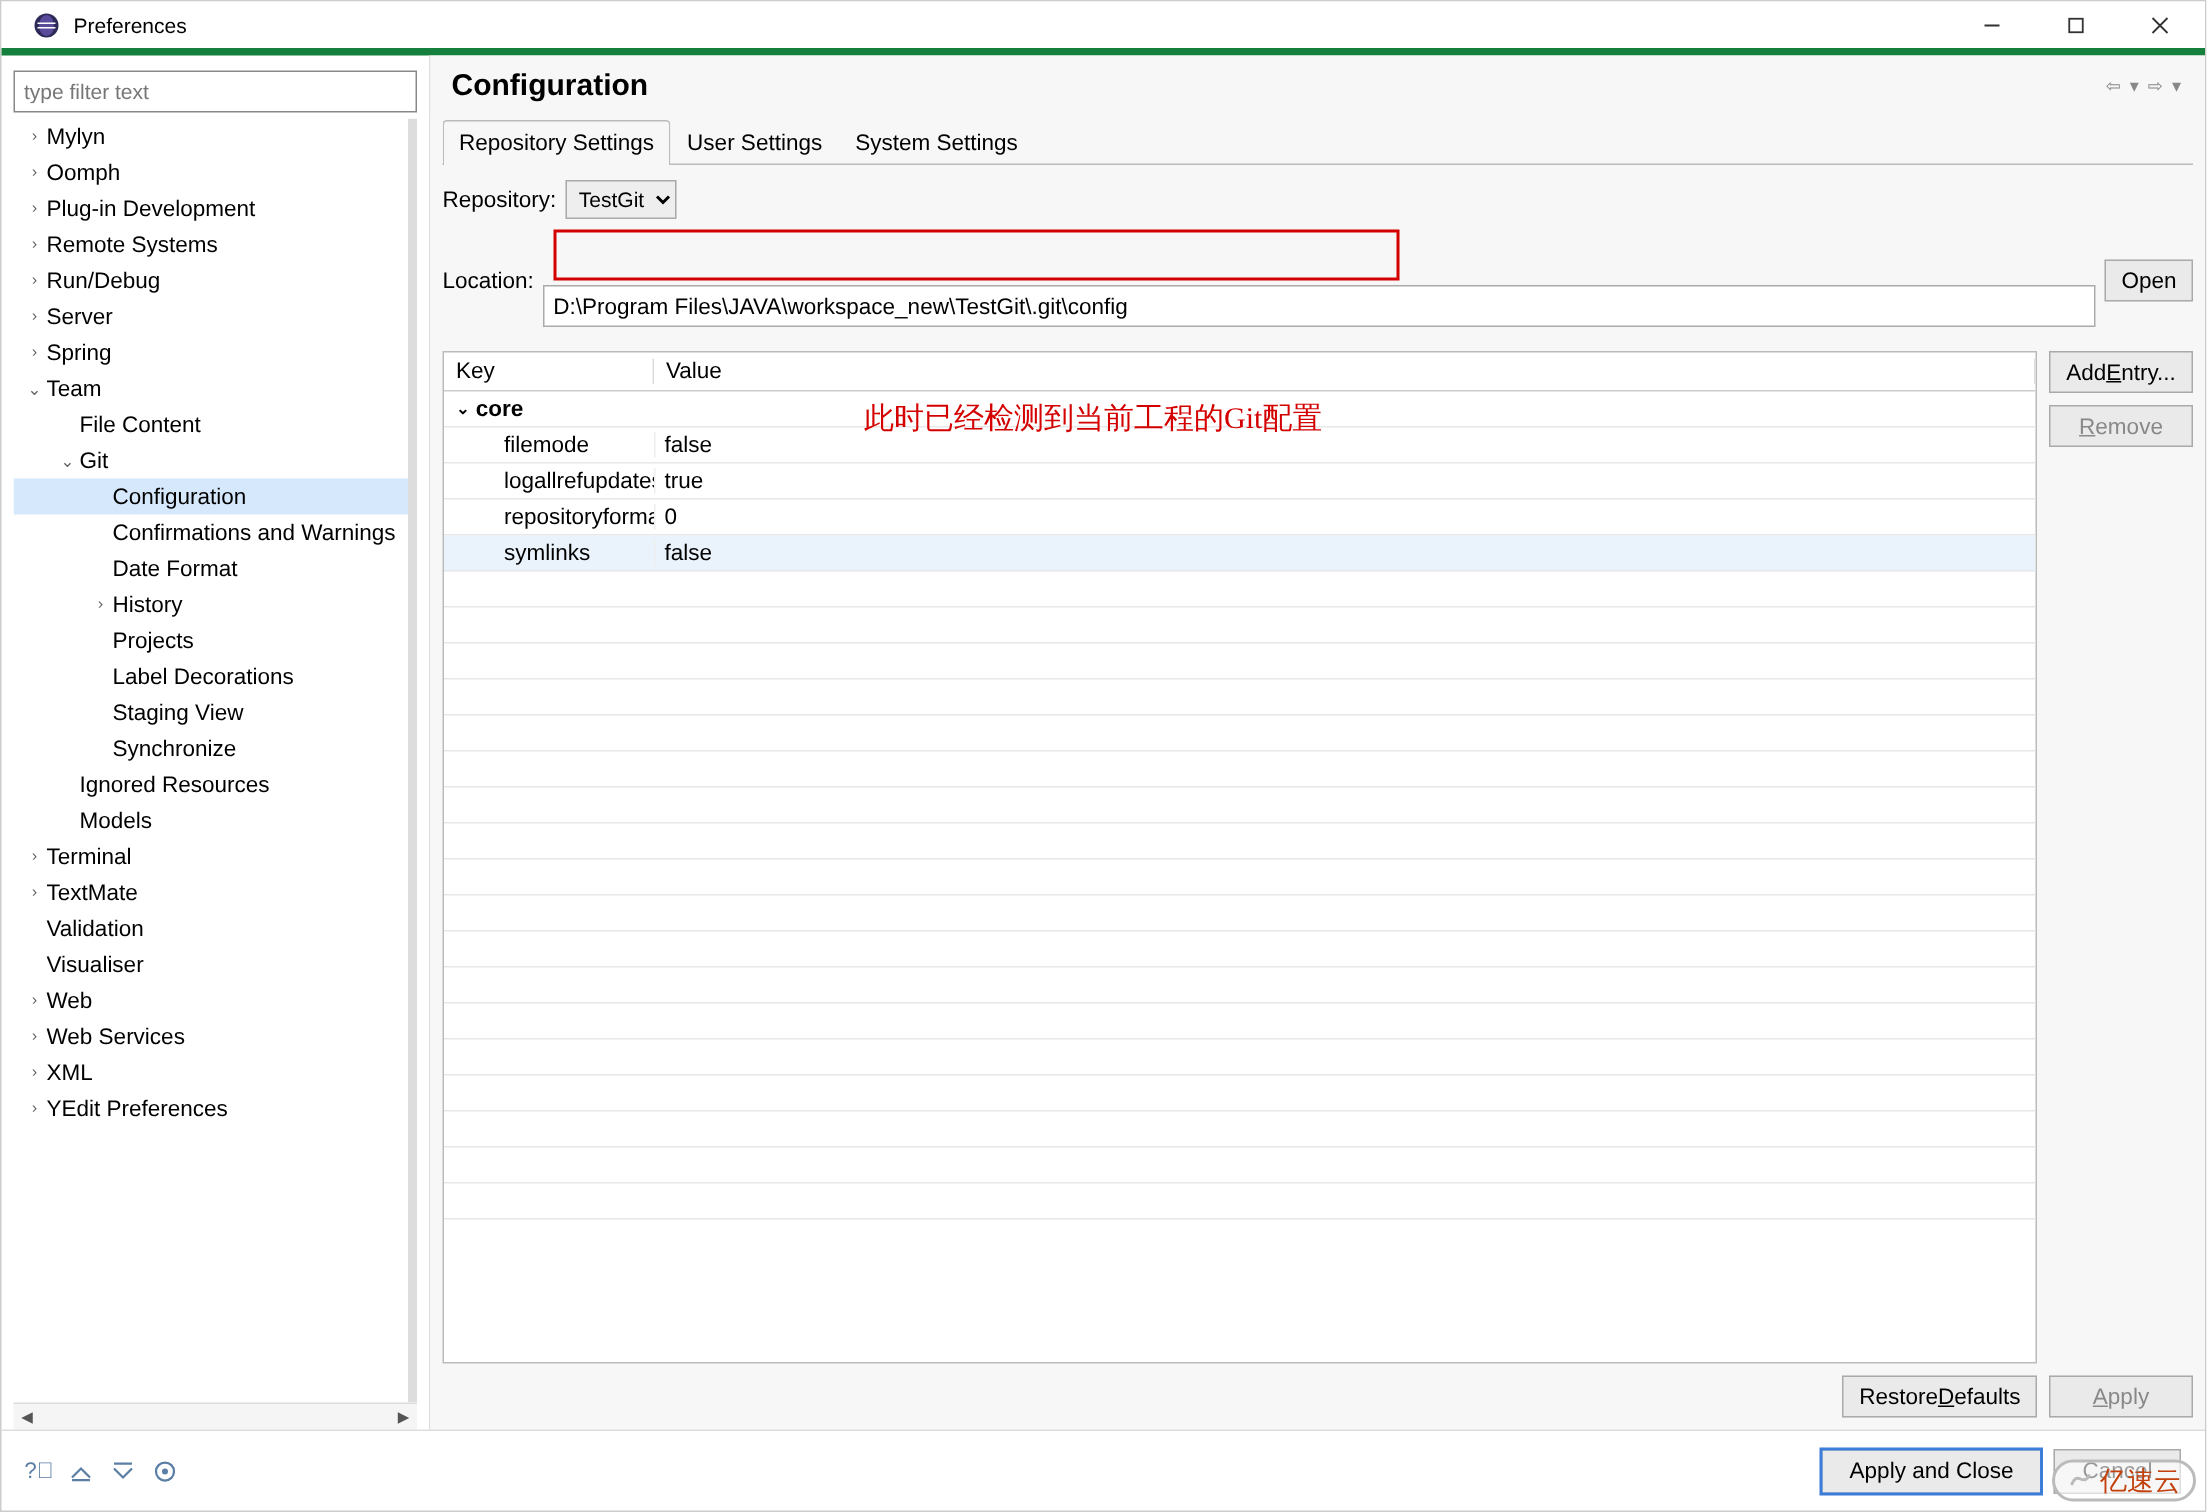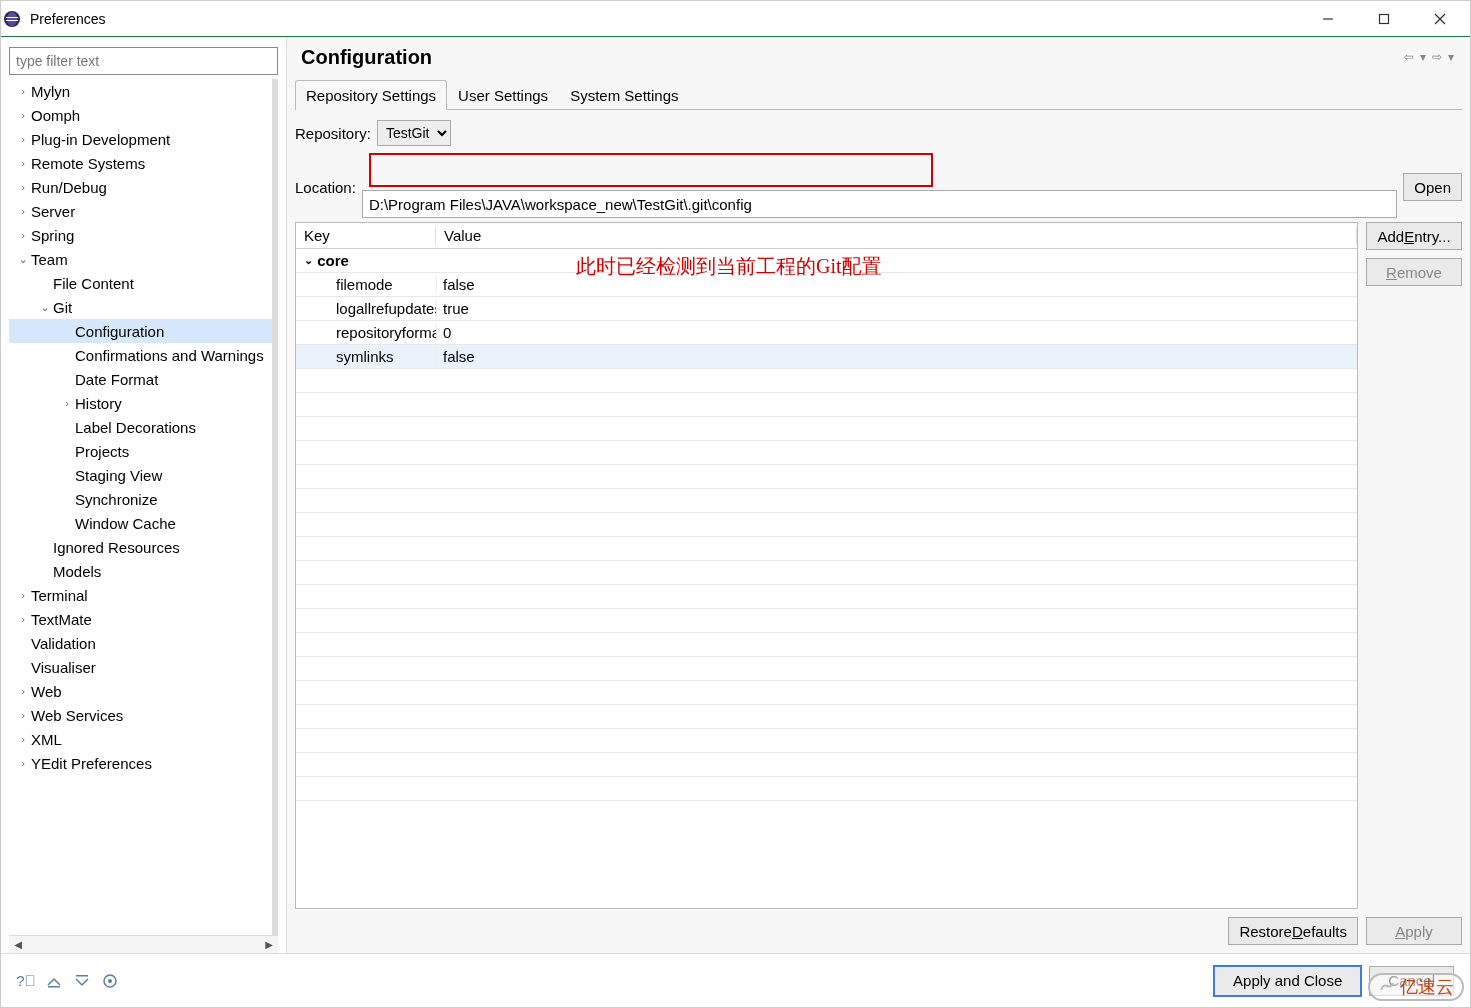--- a/index.html
+++ b/index.html
@@ -1,18 +1,18 @@
 <!DOCTYPE html>
 <html><head>
 <meta charset="utf-8">
 <style>
 * { box-sizing: border-box; font-family: "Segoe UI", Tahoma, sans-serif; }
 body { margin: 0; background: #fff; font-size: 14px; color: #000; overflow: hidden; }
 .window { width: 1471px; height: 1008px; border: 1px solid #ccc; display: flex; flex-direction: column; background: #fff; position: relative; }
-.titlebar { height: 36px; display: flex; align-items: center; padding: 0 2px 0 1px; background: #fff; border-bottom: 1px solid #15803d; }
+.titlebar { height: 36px; display: flex; align-items: center; padding: 0 2px 0 20px; background: #fff; border-bottom: 5px solid #15803d; }
 .titlebar .app-icon { width: 20px; height: 20px; margin-right: 8px; display:inline-flex; align-items:center; justify-content:center; }
 .titlebar .title { flex: 1; font-size: 14px; }
 .win-controls { display: flex; }
 .win-btn { width: 56px; height: 36px; display: flex; align-items: center; justify-content: center; color:#333; }
 .body { flex: 1; display: flex; min-height: 0; }
 .sidebar { width: 286px; border-right: 1px solid #ddd; display: flex; flex-direction: column; padding: 10px 8px 0 8px; }
 .filter-input { width: 100%; height: 28px; border: 1px solid #888; padding: 2px 6px; font-size: 14px; color: #777; margin-bottom: 4px; }
 .tree { flex: 1; overflow-x: hidden; overflow-y: auto; font-size: 15px; position: relative; }
 .tree-row { display: flex; align-items: center; height: 24px; white-space: nowrap; cursor: default; }
 .tree-row .exp { width: 16px; text-align: center; color: #666; font-size: 11px; }
@@ -29,21 +29,21 @@
 .tab { padding: 6px 10px 6px 10px; font-size: 15px; border: 1px solid transparent; border-bottom: none; position: relative; top: 1px; cursor: default; }
 .tab.active { background: #f7f7f7; border-color: #bbb; border-radius: 3px 3px 0 0; }
 .form-row { display: flex; align-items: center; margin-top: 10px; gap: 6px; }
 .label { font-size: 15px; }
 select.repo { height: 26px; border: 1px solid #aaa; background: #eee; font-size: 14px; padding: 0 4px; }
 .loc-input { flex: 1; height: 28px; border: 1px solid #aaa; background: #fff; padding: 0 6px; font-size: 15px; margin-top: 34px; }
 .loc-highlight { position: absolute; border: 2px solid #d40000; pointer-events:none; }
 .open-btn, .side-btn, .act-btn { height: 28px; border: 1px solid #aaa; background: #eaeaea; padding: 0 10px; font-size: 15px; display: inline-flex; align-items: center; justify-content: center; cursor: default; }
 .side-btn { width: 96px; }
 .side-btn.disabled, .act-btn.disabled { color: #888; }
-.table-area { flex: 1; display: flex; gap: 8px; margin-top: 4px; min-height: 0; }
+.table-area { flex: 1; display: flex; gap: 8px; margin-top: 16px; min-height: 0; }
 .table-wrap { flex: 1; border: 1px solid #bbb; background: #fff; display: flex; flex-direction: column; position: relative; overflow: hidden; }
 .thead { display: flex; height: 26px; border-bottom: 1px solid #ccc; font-size: 15px; align-items: center; }
 .th { padding: 0 8px; border-right: 1px solid #ddd; }
 .th.key { width: 140px; }
 .th.val { flex: 1; }
 .tbody { flex: 1; overflow: auto; }
 .trow { display: flex; height: 24px; align-items: center; border-bottom: 1px solid #e8e8e8; font-size: 15px; }
 .trow.hl { background: #eaf3fb; }
 .td.key { width: 140px; padding-left: 8px; display: flex; align-items: center; overflow: hidden; white-space: nowrap; }
 .td.val { flex: 1; padding-left: 6px; border-left: 1px solid #eee; }
@@ -152,37 +152,33 @@
           <div class="tree-row" style="padding-left: 50px;">
             <span class="exp"></span>
             <span>Date Format</span>
           </div>
           <div class="tree-row" style="padding-left: 50px;">
             <span class="exp">›</span>
             <span>History</span>
           </div>
           <div class="tree-row" style="padding-left: 50px;">
             <span class="exp"></span>
+            <span>Projects</span>
+          </div>
+          <div class="tree-row" style="padding-left: 50px;">
+            <span class="exp"></span>
             <span>Label Decorations</span>
           </div>
           <div class="tree-row" style="padding-left: 50px;">
             <span class="exp"></span>
-            <span>Projects</span>
-          </div>
-          <div class="tree-row" style="padding-left: 50px;">
-            <span class="exp"></span>
             <span>Staging View</span>
           </div>
           <div class="tree-row" style="padding-left: 50px;">
             <span class="exp"></span>
             <span>Synchronize</span>
-          </div>
-          <div class="tree-row" style="padding-left: 50px;">
-            <span class="exp"></span>
-            <span>Window Cache</span>
           </div>
           <div class="tree-row" style="padding-left: 28px;">
             <span class="exp"></span>
             <span>Ignored Resources</span>
           </div>
           <div class="tree-row" style="padding-left: 28px;">
             <span class="exp"></span>
             <span>Models</span>
           </div>
           <div class="tree-row" style="padding-left: 6px;">

